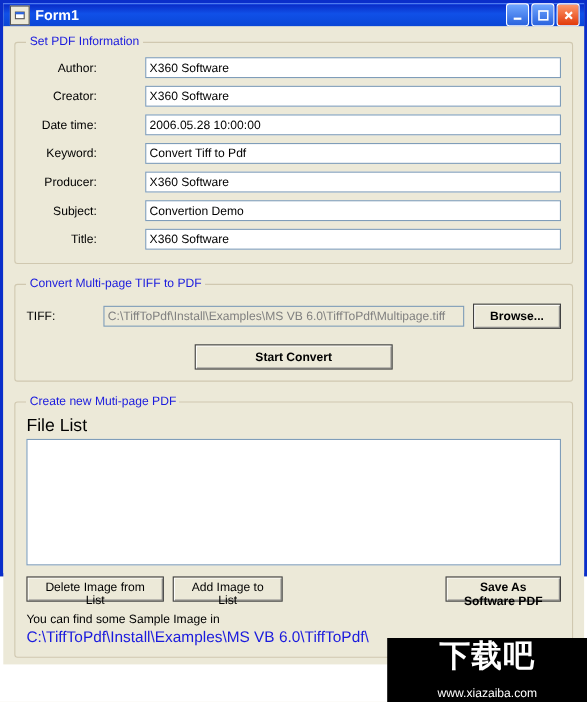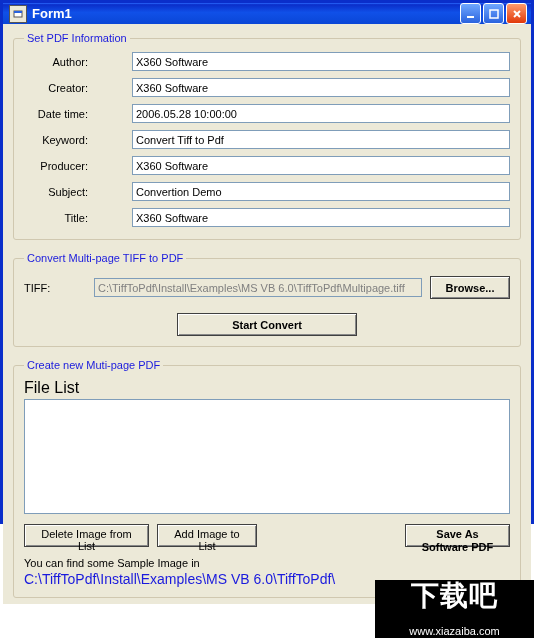--- a/index.html
+++ b/index.html
@@ -140,21 +140,21 @@
 }
 .btn-row { display: flex; align-items: center; gap: 8px; margin-bottom: 10px; }
 .btn-row .spacer { flex: 1; }
 .btn-save { width: 105px; height: 33px; font-weight: bold; line-height: 1.15; padding: 2px 4px; }
 .sample-text { font-size: 11px; margin-bottom: 2px; }
 .sample-link { color: #1a1add; font-size: 14px; }
 .watermark {
   position: fixed;
   right: 0;
   bottom: 0;
-  width: 159px;
+  width: 182px;
   height: 58px;
   background: #000000;
   color: #ffffff;
   font-family: "SimHei", "Arial Black", sans-serif;
   display: flex;
   flex-direction: column;
   align-items: center;
   justify-content: center;
   pointer-events: none;
 }

